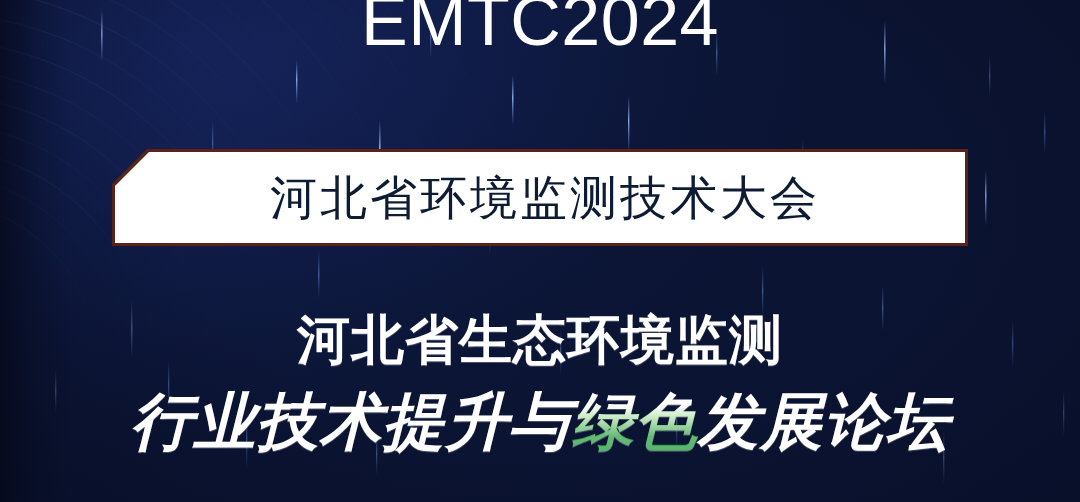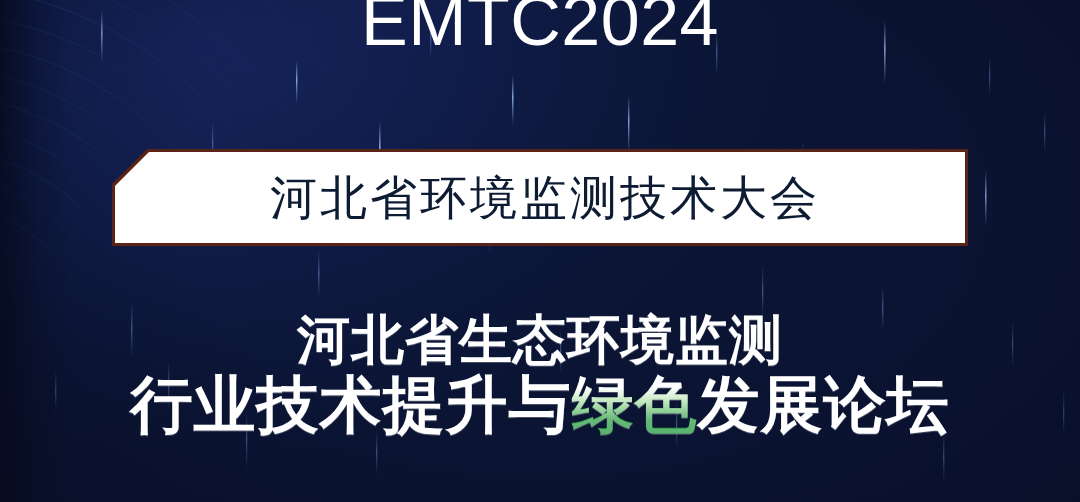--- a/index.html
+++ b/index.html
@@ -125,21 +125,21 @@
   }
   .hl-line {
     color: #ffffff;
     font-weight: 700;
     white-space: nowrap;
     line-height: 1.06;
     letter-spacing: 1px;
     text-shadow: 0 1px 0 rgba(255,255,255,0.25);
   }
   .hl-line-1 { font-size: 53px; }
-  .hl-line-2 { font-size: 62px; margin-top: 4px; }
+  .hl-line-2 { font-size: 62px; margin-top: 21px; font-style: italic; }
   .green {
     background: linear-gradient(180deg,
         #ffffff 0%,
         #ffffff 26%,
         #b6e4b0 44%,
         #34a14a 72%,
         #199539 100%);
     -webkit-background-clip: text;
     background-clip: text;
     -webkit-text-fill-color: transparent;

